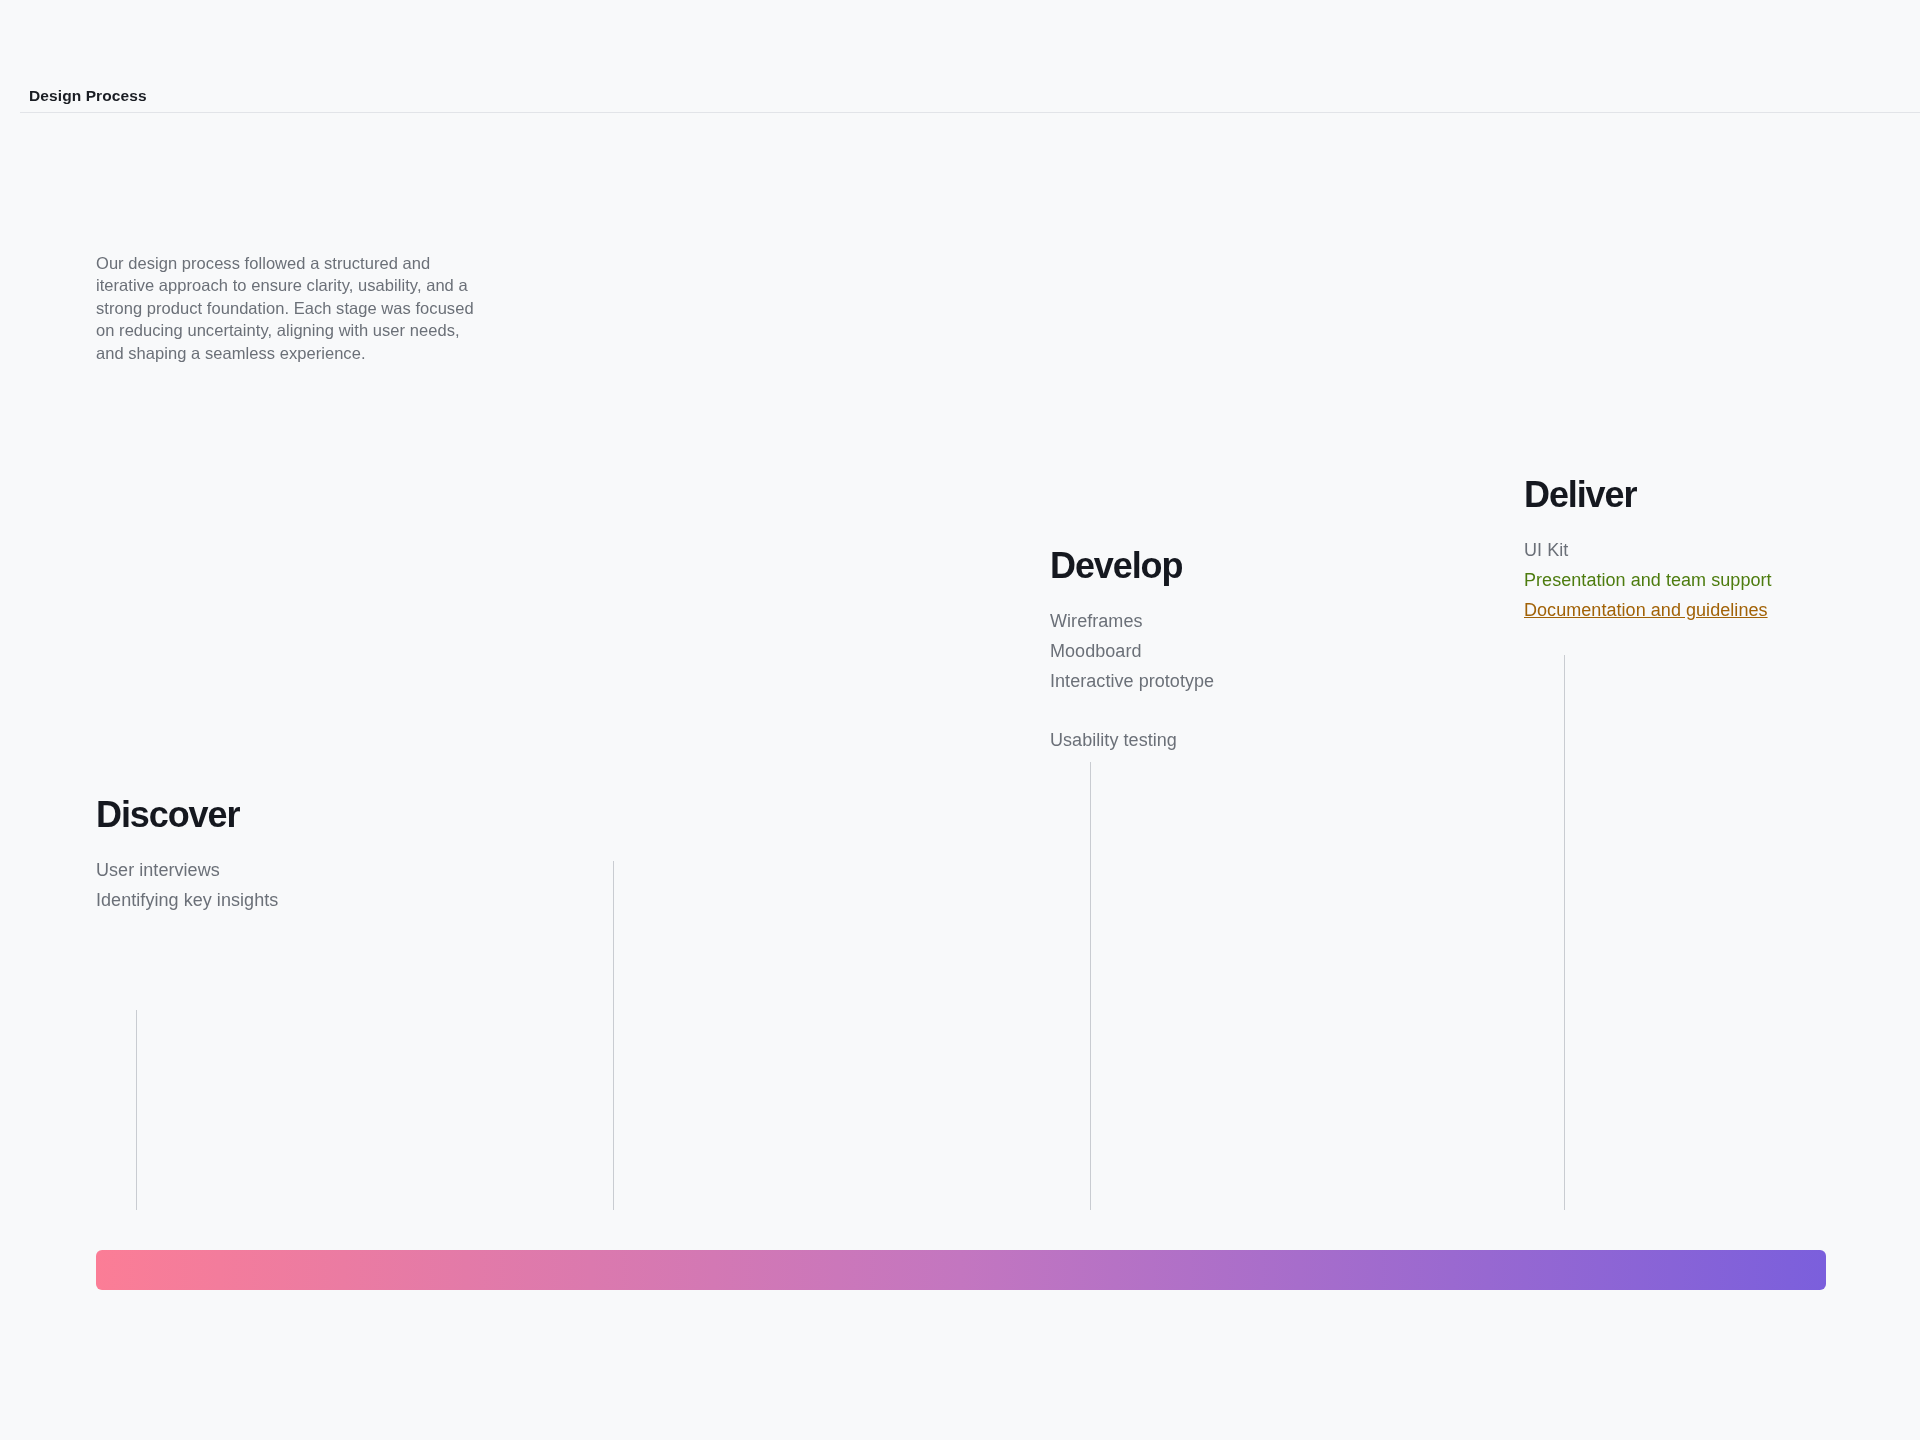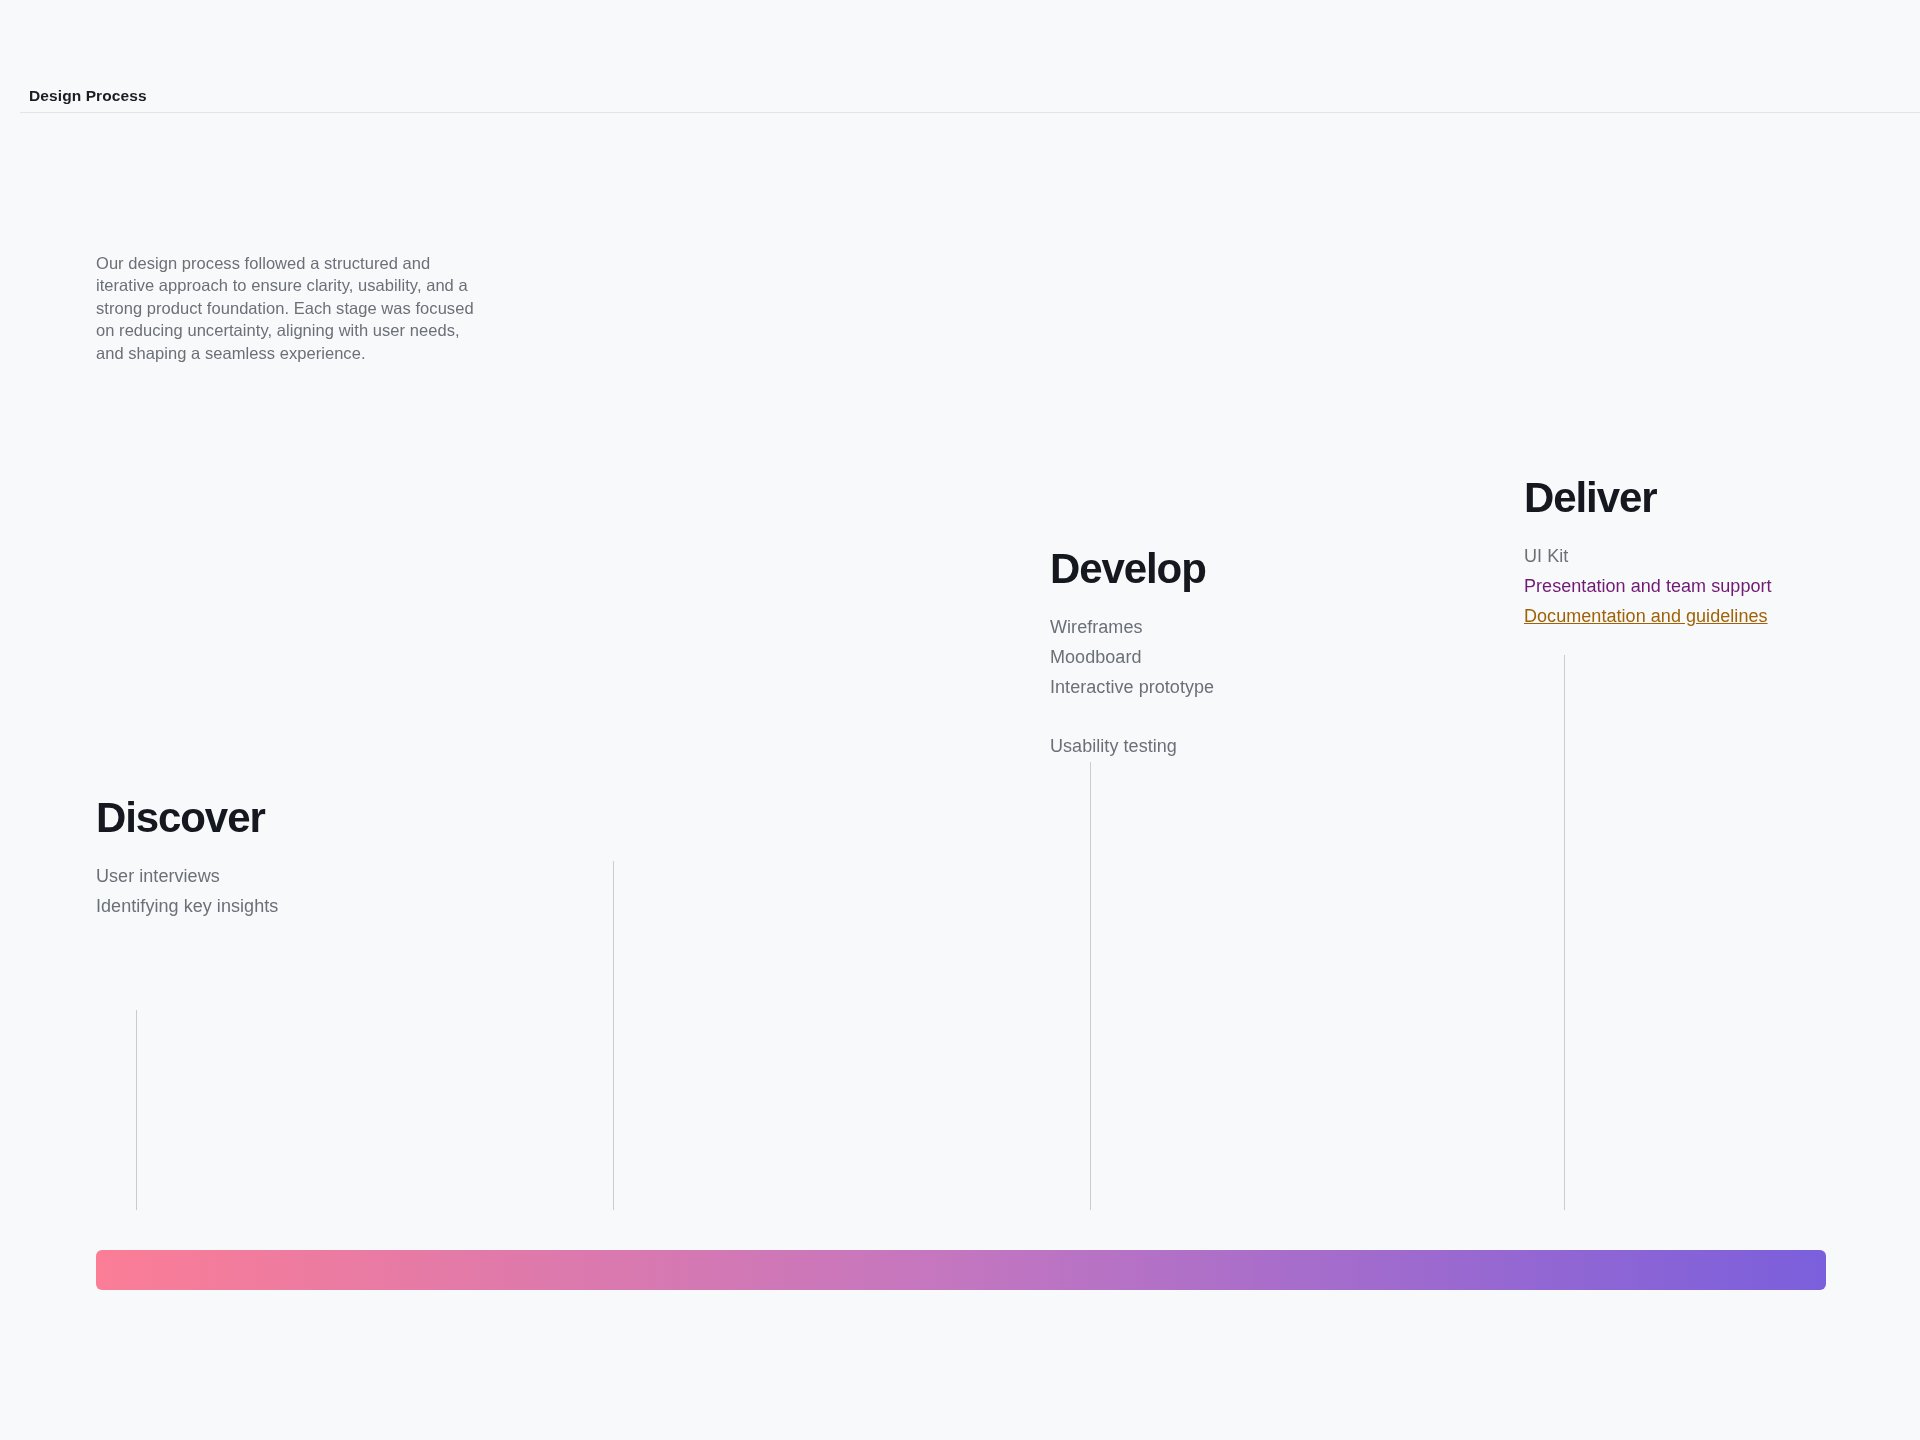--- a/index.html
+++ b/index.html
@@ -53,21 +53,21 @@
     line-height: 22.5px;
     color: #6b7078;
     letter-spacing: 0.05px;
   }
 
   
   .stage {
     position: absolute;
   }
   .stage-title {
-    font-size: 42px;
+    font-size: 36px;
     font-weight: 800;
     color: #15181f;
     letter-spacing: -1.1px;
     line-height: 1;
     margin: 0 0 22px 0;
     white-space: nowrap;
   }
   .stage-items {
     list-style: none;
     margin: 0;
@@ -129,19 +129,19 @@
     <li style="color: rgb(107, 112, 120);">Interactive prototype</li>
     <li style="color: rgb(107, 112, 120); margin-top: 29px;">Usability testing</li>
   </ul>
 </div>
 <div class="connector" style="left: 1090px; top: 762px; height: 448px; background: rgb(201, 204, 209);"></div>
 
 <div class="stage" style="left:1524px; top:477px; width:340px;">
   <h2 class="stage-title" style="color: rgb(21, 24, 31);">Deliver</h2>
   <ul class="stage-items">
     <li style="color: rgb(107, 112, 120);">UI Kit</li>
-    <li style="color: #701a75;">Presentation and team support</li>
+    <li style="color: #4d7c0f;">Presentation and team support</li>
     <li style="color: #a16207; text-decoration: underline;">Documentation and guidelines</li>
   </ul>
 </div>
 <div class="connector" style="left: 1564px; top: 655px; height: 555px; background: rgb(201, 204, 209);"></div>
 
 <div class="gradient-bar" style="background: linear-gradient(90deg, rgb(251, 125, 150) 0%, rgb(195, 118, 192) 50%, rgb(123, 95, 220) 100%);"></div>
 
 </body></html>

